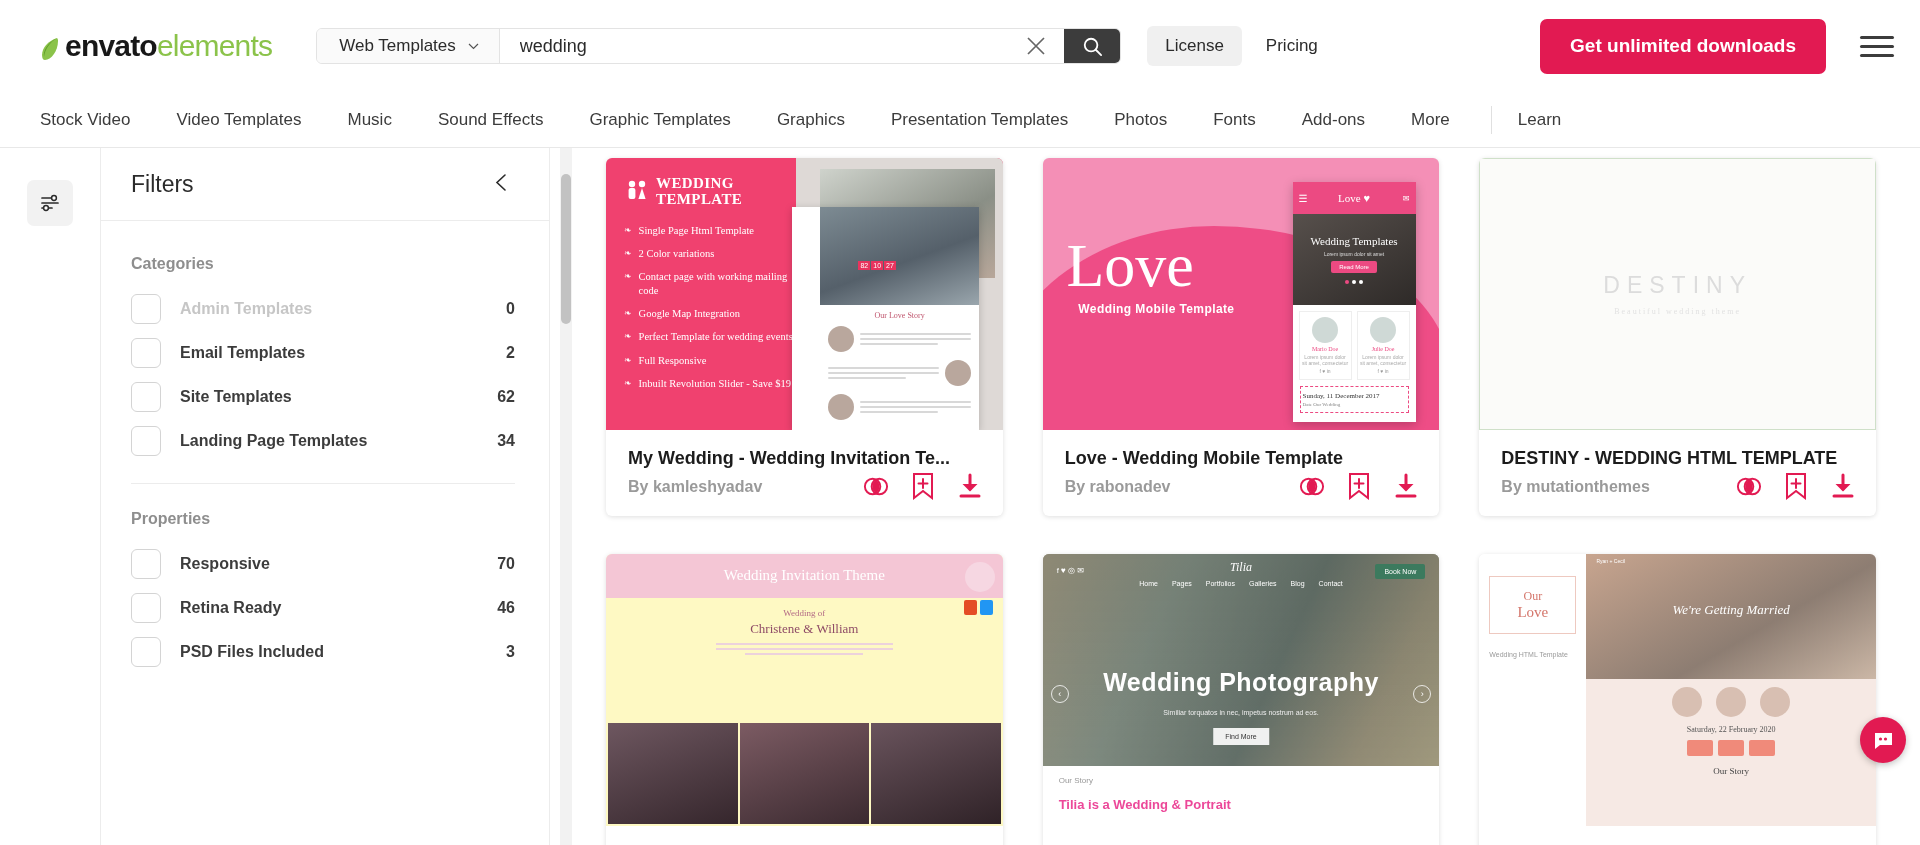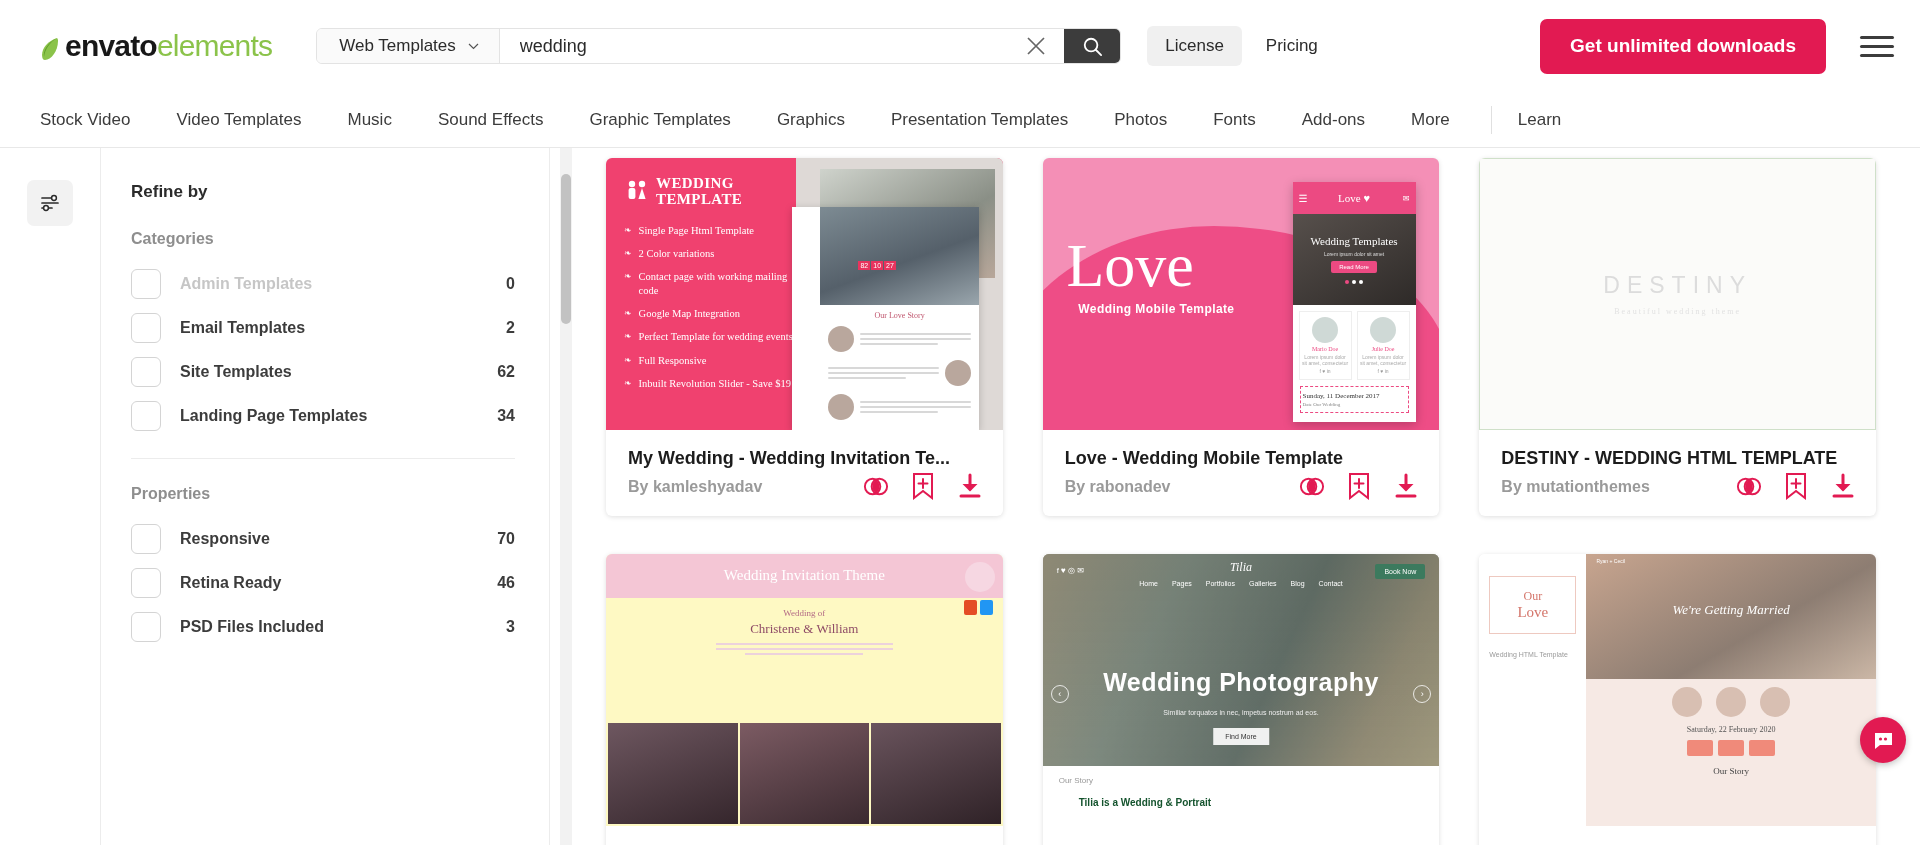--- a/index.html
+++ b/index.html
@@ -215,21 +215,21 @@
       linear-gradient(115deg,#c9b79a 0%,#9aa79c 28%,#6f7d78 55%,#b9a98c 78%,#d8c79e 100%); }
   .t5-nav { position:absolute; top: 10px; left: 0; right: 0; display:flex; align-items:center; justify-content:center; gap: 14px; color:#fff; font-size: 7px; }
   .t5-logo { position:absolute; top: 6px; left: 50%; transform: translateX(-50%); color:#fff; font-family:"Liberation Serif",serif; font-size: 12px; font-style: italic; }
   .t5-social { position:absolute; top: 12px; left: 14px; display:flex; gap:7px; color:#fff; font-size: 8px; }
   .t5-book { position:absolute; top: 10px; right: 14px; background:#3c7a5e; color:#fff; font-size:7px; padding:4px 9px; border-radius:2px; }
   .t5-title { position:absolute; top: 42%; left: 0; right: 0; text-align:center; color:#fff; font-size: 25px; font-weight: 700; letter-spacing: .5px; }
   .t5-sub { position:absolute; top: 57%; left:0; right:0; text-align:center; color:#eee; font-size: 7px; }
   .t5-cta { position:absolute; top: 64%; left: 50%; transform: translateX(-50%); background: rgba(255,255,255,.9); color:#333; font-size:7px; padding: 5px 12px; }
   .t5-arrow { position:absolute; top: 48%; width: 18px; height: 18px; border-radius: 50%; border: 1px solid rgba(255,255,255,.8); display:flex; align-items:center; justify-content:center; color:#fff; font-size: 9px; }
   .t5-foot { position:absolute; left:0; right:0; bottom:0; height: 22%; background:#fff; padding: 10px 16px; }
-  .t5-ftitle { font-size: 10px; font-weight: 700; color:#14532d; margin-top: 12px; margin-left: 20px; }
+  .t5-ftitle { font-size: 13px; font-weight: 700; color:#ec4899; margin-top: 12px; }
 
   .t6 { width:100%; height:100%; background:#fff; position:relative; overflow:hidden; display:flex; }
   .t6-left { width: 27%; background:#fff; padding: 22px 10px; }
   .t6-box { border: 1px solid #eec9c0; padding: 12px 6px; text-align:center; }
   .t6-our { font-family:"Liberation Serif", serif; font-size: 12px; color:#d4756a; }
   .t6-wd { font-size: 7px; color:#9a9a9a; margin-top: 16px; line-height:1.5; }
   .t6-right { flex:1; position:relative; background:#f6e9e4; overflow:hidden; }
   .t6-hero { height: 46%; background: linear-gradient(150deg,#c8a58f,#8d7d72 60%,#cbb7a6); position:relative; }
   .t6-hero-t { position:absolute; left:0; right:0; top:38%; text-align:center; color:#fff; font-family:"Liberation Serif",serif; font-style:italic; font-size: 13px; }
   .t6-tiny { position:absolute; top: 4px; left: 10px; color:#fff; font-size:5px; }
@@ -316,23 +316,30 @@
     <div class="rail-btn">
       <svg width="24" height="24" viewBox="0 0 24 24">
         <path d="M4 7h13M4 12h16M4 17h10" stroke="#2b2b2b" stroke-width="1.7" stroke-linecap="round"></path>
         <circle cx="16" cy="7" r="2.4" fill="#fff" stroke="#2b2b2b" stroke-width="1.5"></circle>
         <circle cx="8" cy="17" r="2.4" fill="#fff" stroke="#2b2b2b" stroke-width="1.5"></circle>
       </svg>
     </div>
   </div>
 
   <div class="filters">
+    <div class="filters-head">
+      <div class="filters-title">Filters</div>
+      <div class="collapse-btn">
+        <svg width="15" height="19" viewBox="0 0 15 19">
+          <path d="M11 2L3 9.5 11 17" fill="none" stroke="#2b2b2b" stroke-width="1.6" stroke-linecap="round"></path>
+        </svg>
+      </div>
+    </div>
 
     <div class="filters-body">
-      <div class="refine-by">Refine by</div>
 
       <div class="group-label">Categories</div>
 
       <div class="fopt disabled">
         <span class="cbox"></span>
         <span class="fopt-label">Admin Templates</span>
         <span class="fopt-count">0</span>
       </div>
       <div class="fopt">
         <span class="cbox"></span>

